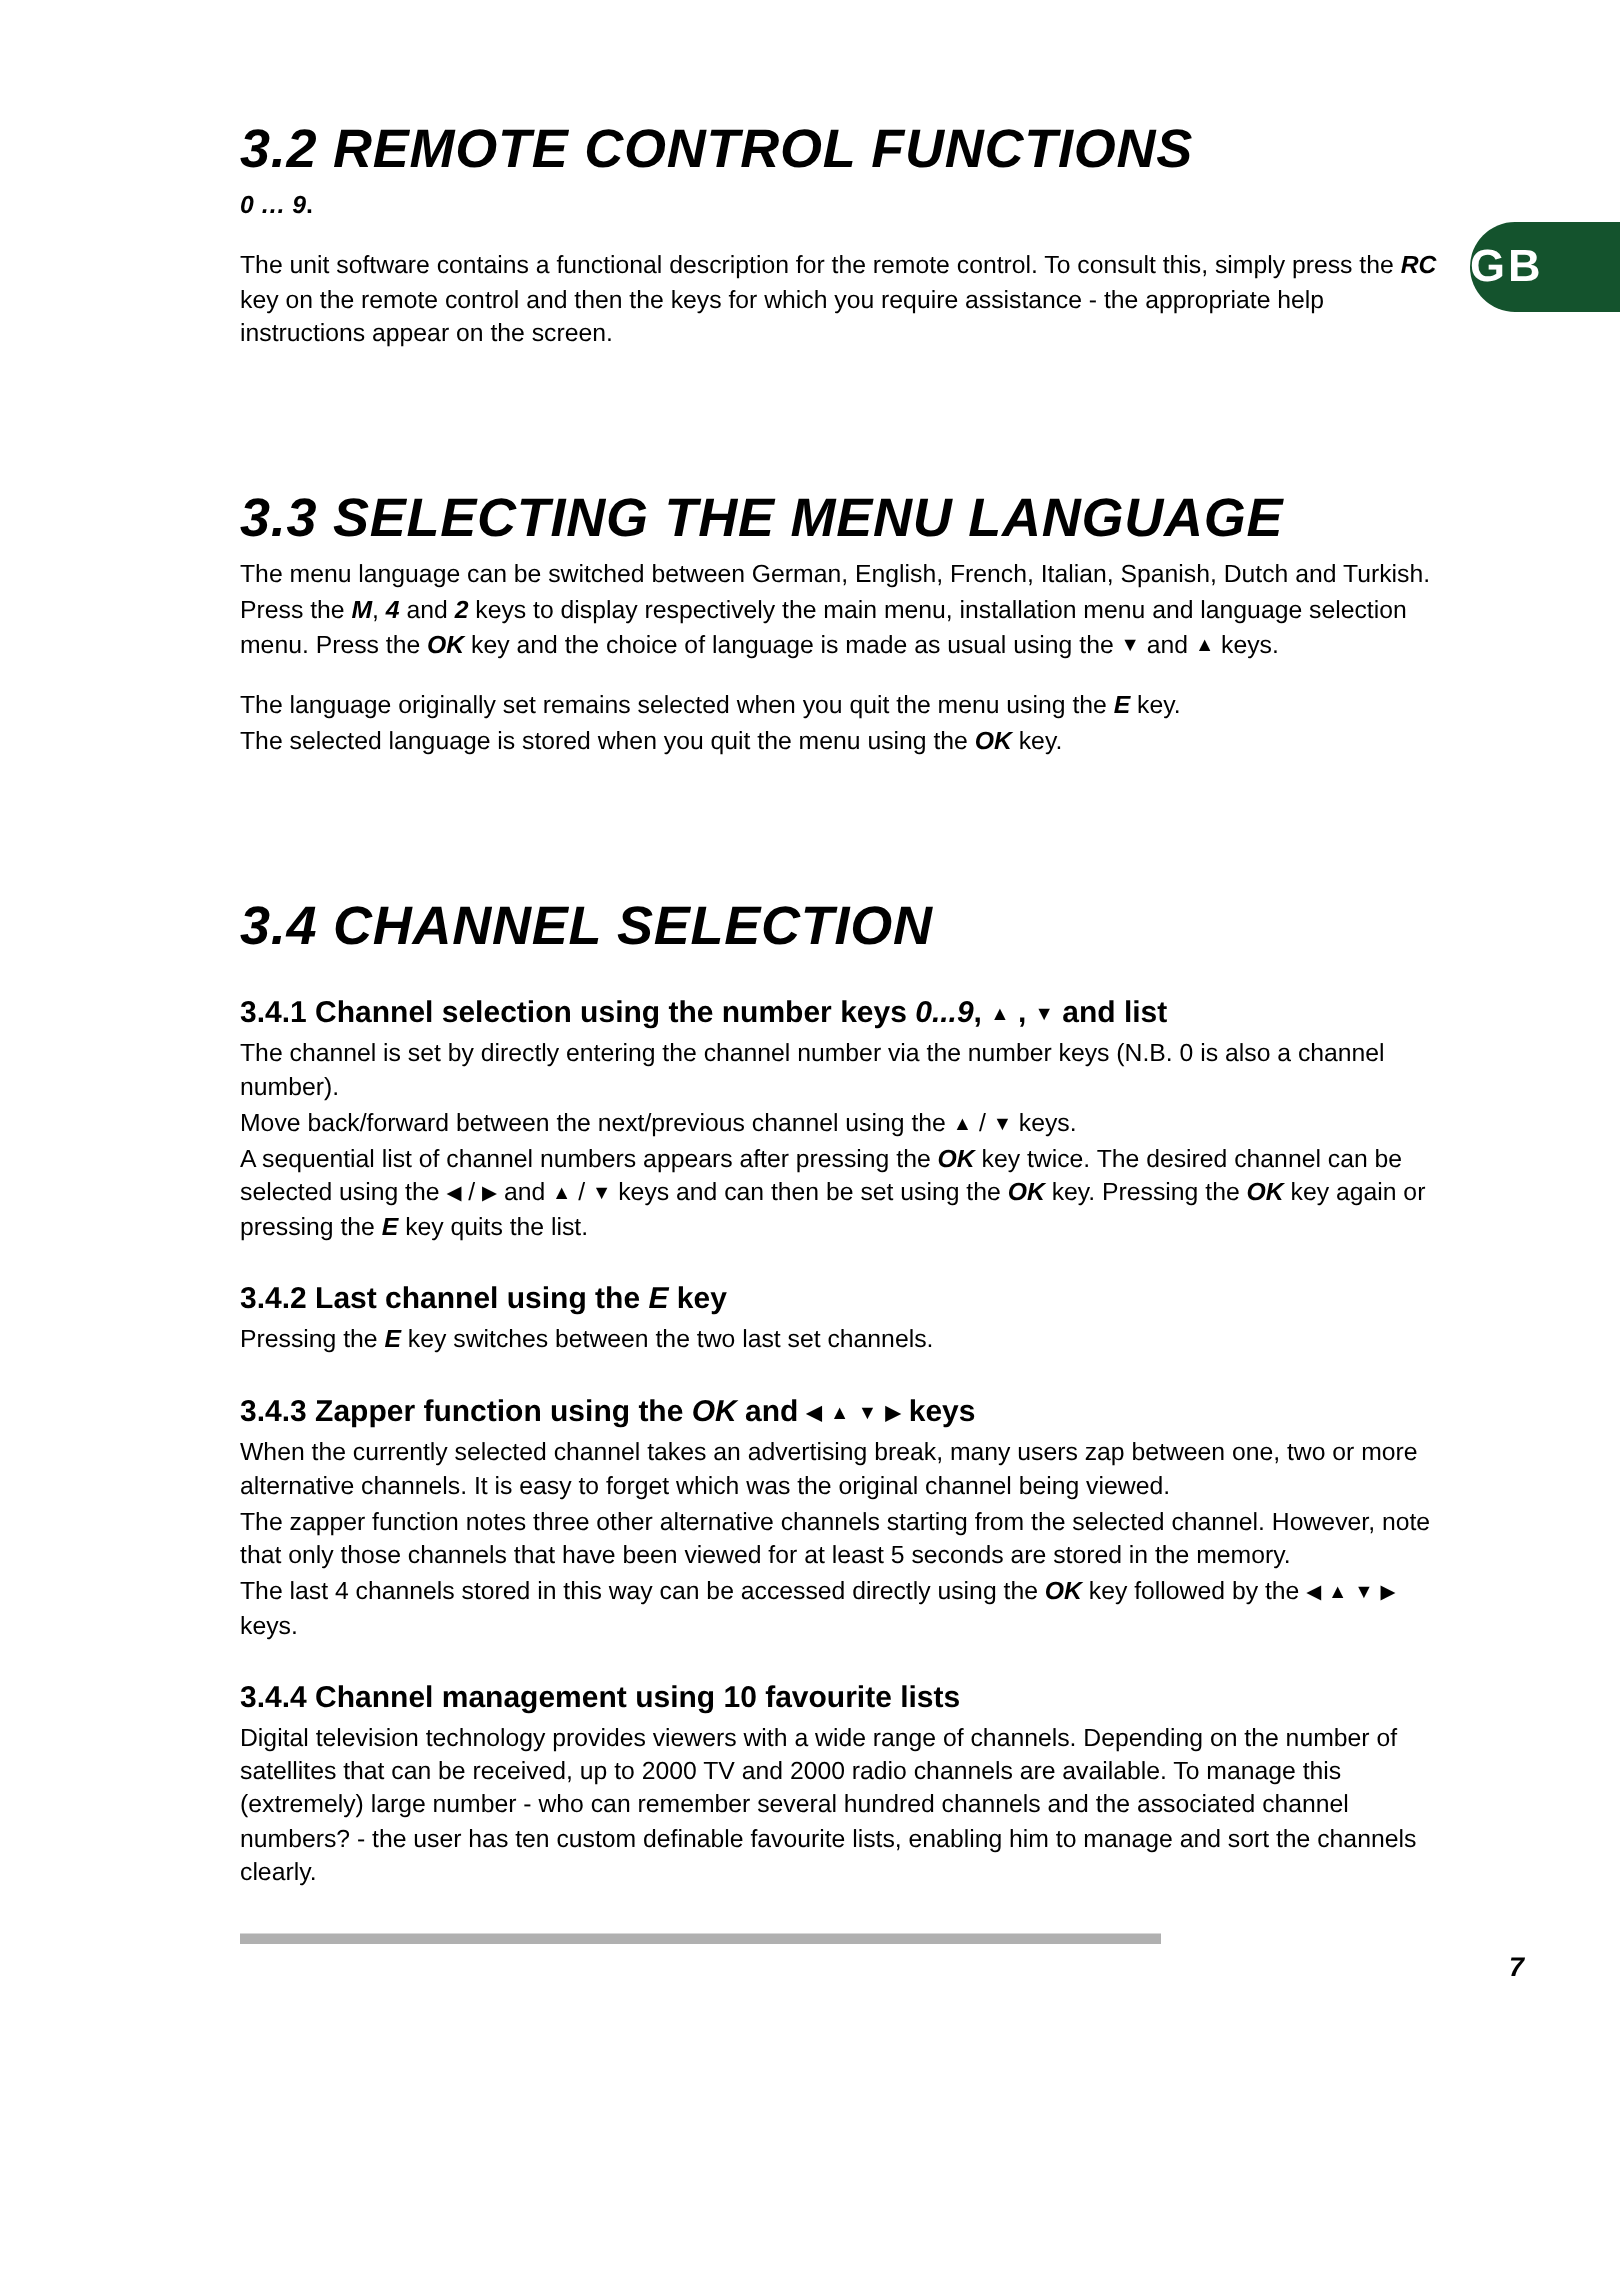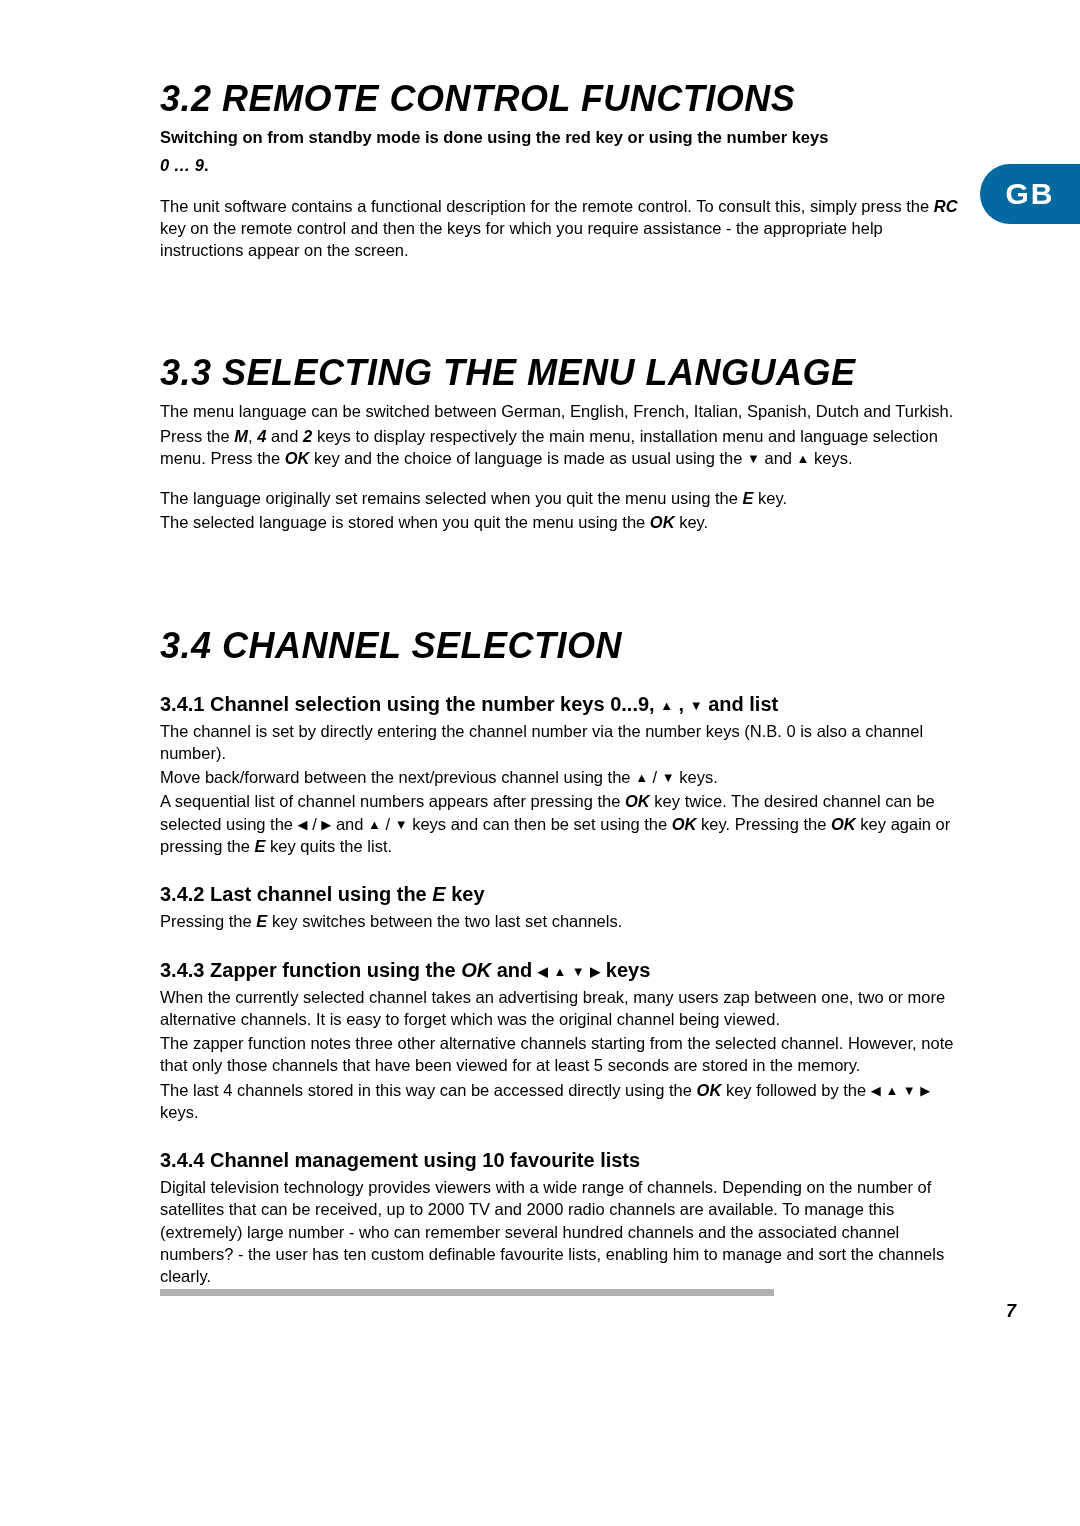--- a/index.html
+++ b/index.html
@@ -16,29 +16,28 @@
     position: relative;
     box-sizing: border-box;
     padding: 78px 110px 50px 160px;
   }
   .gb-tab {
     position: absolute;
     top: 148px;
     right: 0;
     width: 100px;
     height: 60px;
-    background: #0369a1;
+    background: #14532d;
     border-radius: 30px 0 0 30px;
     color: #fff;
     font-weight: 800;
     font-size: 30px;
-    text-align: center;
+    text-align: left;
     line-height: 60px;
     letter-spacing: 2px;
-    margin-top: 16px;
   }
   h1.sec {
     font-size: 36px;
     font-weight: 800;
     margin: 0 0 6px 0;
     letter-spacing: 0.5px;
     font-style: italic;
   }
   h1.sec.top {
     margin-top: 0;
@@ -89,21 +88,20 @@
   }
 </style>
 </head>
 <body>
 
 <div class="page">
 
   <div class="gb-tab">GB</div>
 
   <h1 class="sec top">3.2  REMOTE CONTROL FUNCTIONS</h1>
-  <p class="intro-bold">Switching on from standby mode is done using the red key or using the number keys</p>
   <p class="intro-bold"><span class="bolditalic">0 … 9</span><span>.</span></p>
 
   <p class="block">
     <span>The unit software contains a functional description for the remote control. To consult this, simply press the </span><span class="bolditalic">RC</span><span>  key on the remote control and then the keys for which you require assistance - the appropriate help instructions appear on the screen.</span>
   </p>
 
 
   <h1 class="sec space">3.3  SELECTING THE MENU LANGUAGE</h1>
   <p>The menu language can be switched between German, English, French, Italian, Spanish, Dutch and Turkish.</p>
   <p>
@@ -112,21 +110,21 @@
   <p class="block">
     <span>The language originally set remains selected when you quit the menu using the </span><span class="bolditalic">E</span><span> key.</span>
   </p>
   <p>
     <span>The selected language is stored when you quit the menu using the </span><span class="bolditalic">OK</span><span> key.</span>
   </p>
 
   <h1 class="sec space">3.4  CHANNEL SELECTION</h1>
 
   <h2 class="sub">
-    <span>3.4.1  Channel selection using the number keys </span><span style="">0...9</span><span>,  </span><span class="tri">▲</span><span> ,  </span><span class="tri">▼</span><span>  and list</span>
+    <span>3.4.1  Channel selection using the number keys </span><span style="font-style:italic">0...9</span><span>,  </span><span class="tri">▲</span><span> ,  </span><span class="tri">▼</span><span>  and list</span>
   </h2>
   <p>The channel is set by directly entering the channel number via the number keys (N.B. 0 is also a channel number).</p>
   <p>
     <span>Move back/forward between the next/previous channel using the   </span><span class="tri">▲</span><span>  /  </span><span class="tri">▼</span><span>    keys.</span>
   </p>
   <p>
     <span>A sequential list of channel numbers appears after pressing the  </span><span class="bolditalic">OK</span><span>  key twice. The desired channel can be selected using the   </span><span class="tri">◀</span><span>  /  </span><span class="tri">▶</span><span>   and   </span><span class="tri">▲</span><span>  /  </span><span class="tri">▼</span><span>    keys and can then be set using the  </span><span class="bolditalic">OK</span><span>  key. Pressing the  </span><span class="bolditalic">OK</span><span>  key again or pressing the  </span><span class="bolditalic">E</span><span>  key quits the list.</span>
   </p>
 
   <h2 class="sub">

